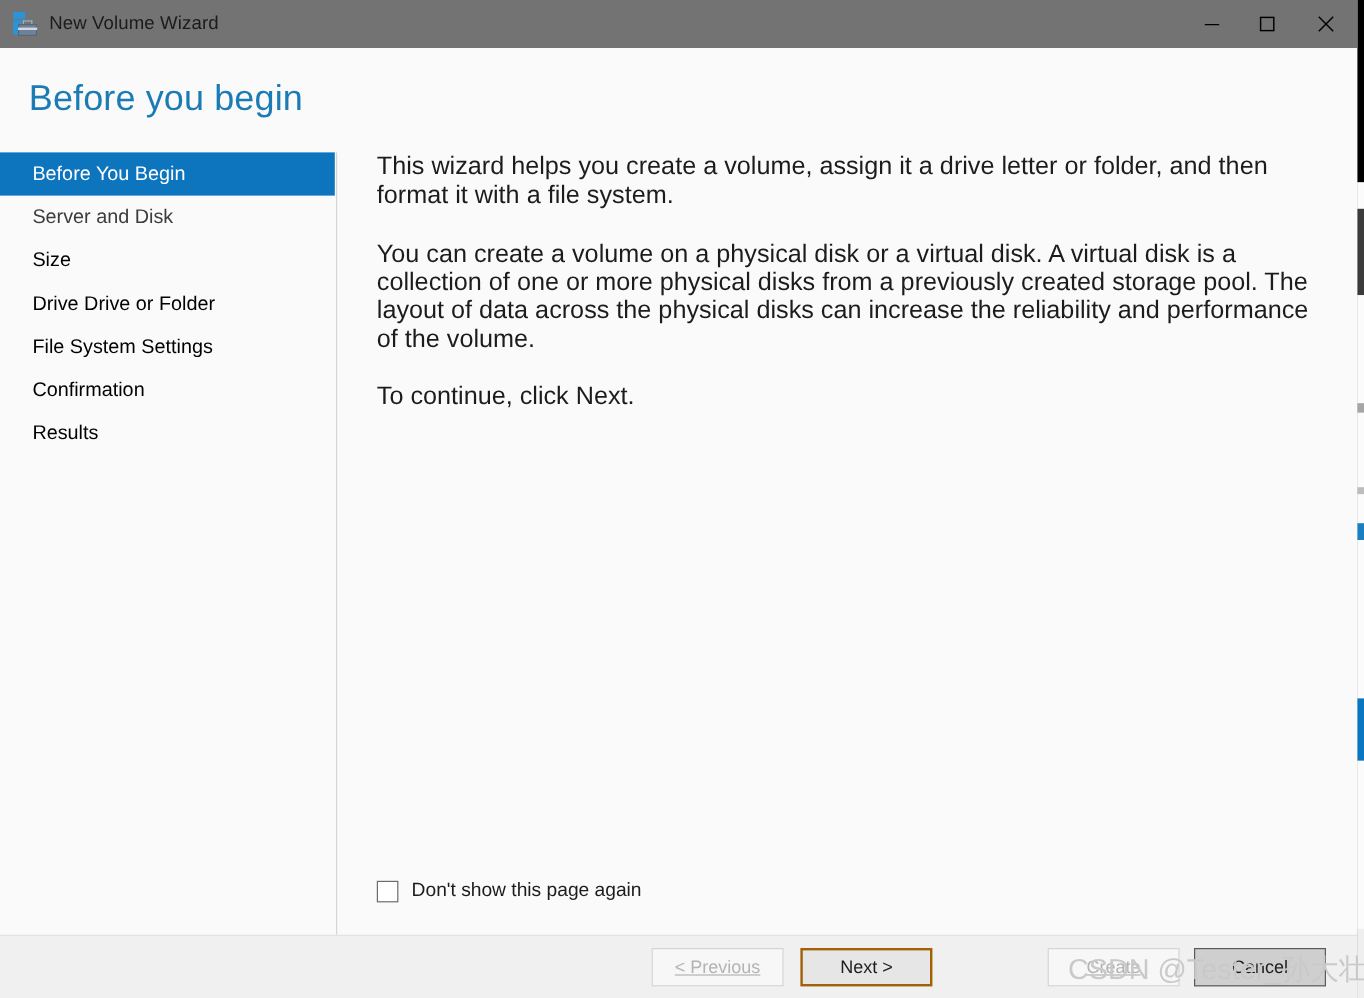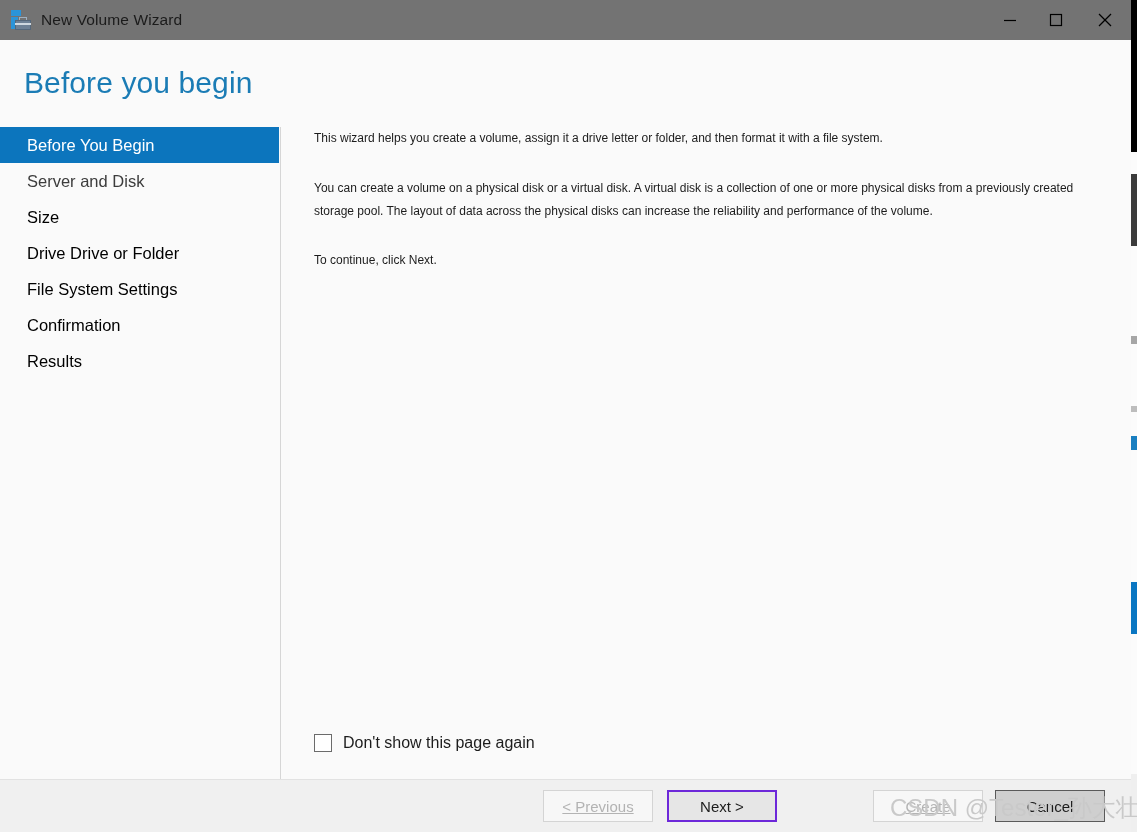--- a/index.html
+++ b/index.html
@@ -206,21 +206,21 @@
 
   .content {
     flex: 1 1 auto;
     padding: 0 30px 0 33px;
     display: flex;
     flex-direction: column;
     min-width: 0;
   }
   .content p {
     margin: 0 0 25px 0;
-    font-size: 12px;
+    font-size: 21px;
     line-height: 23.5px;
     color: #1c1c1c;
     max-width: 790px;
   }
   .content p:first-child { margin-bottom: 26px; }
   .spacer { flex: 1 1 auto; }
   .checkbox-row {
     display: flex;
     align-items: center;
     gap: 11px;
@@ -266,21 +266,21 @@
     cursor: default;
     padding: 0 8px;
   }
   .btn.disabled {
     color: #b3b3b3;
     border-color: #d4d4d4;
     background: #f7f7f7;
     text-decoration: underline;
   }
   .btn.default {
-    border: 2px solid #6d28d9;
+    border: 2px solid #a16207;
     background: #e6e6e6;
   }
   .btn.hover {
     background: #cfcfcf;
     border: 1px solid #5a5a5a;
   }
   .btn-prev { margin-right: 14px; }
   .btn-next { margin-right: 96px; }
   .btn-create { margin-right: 12px; }
 

